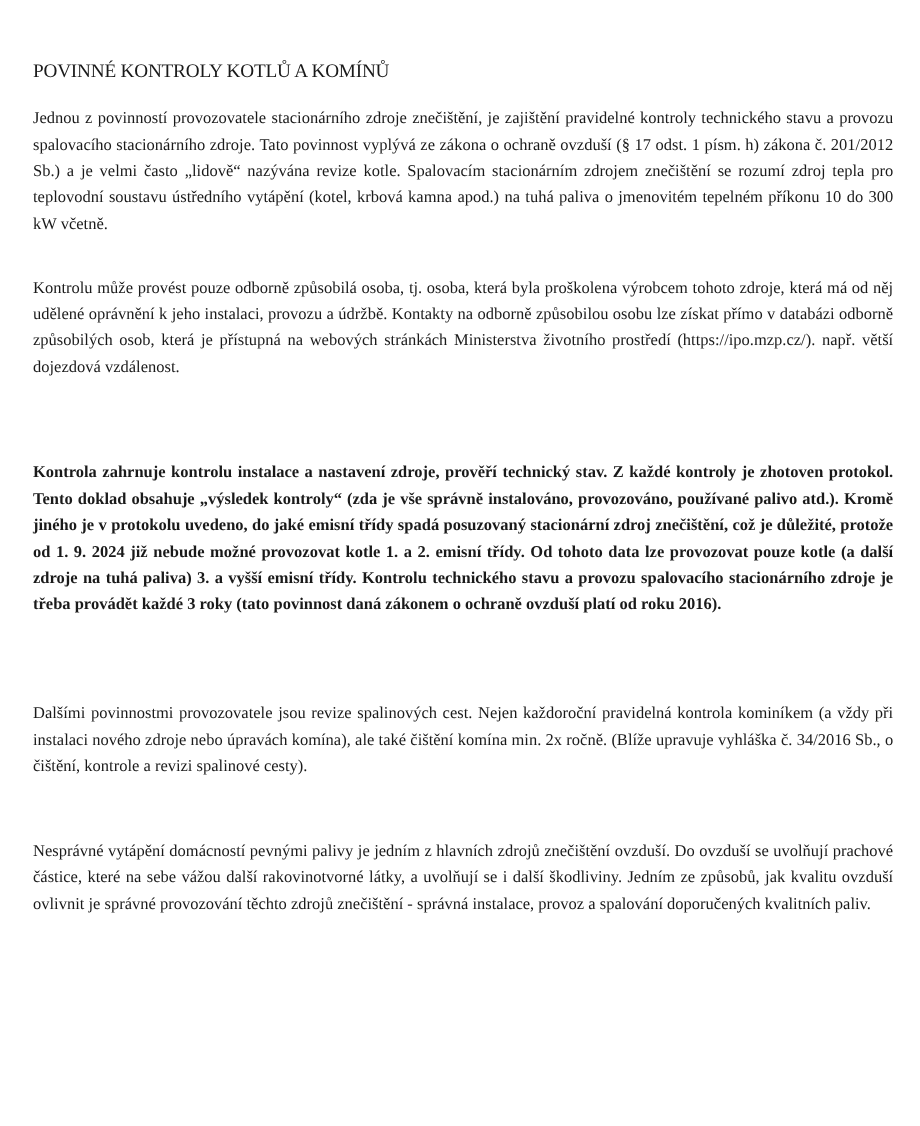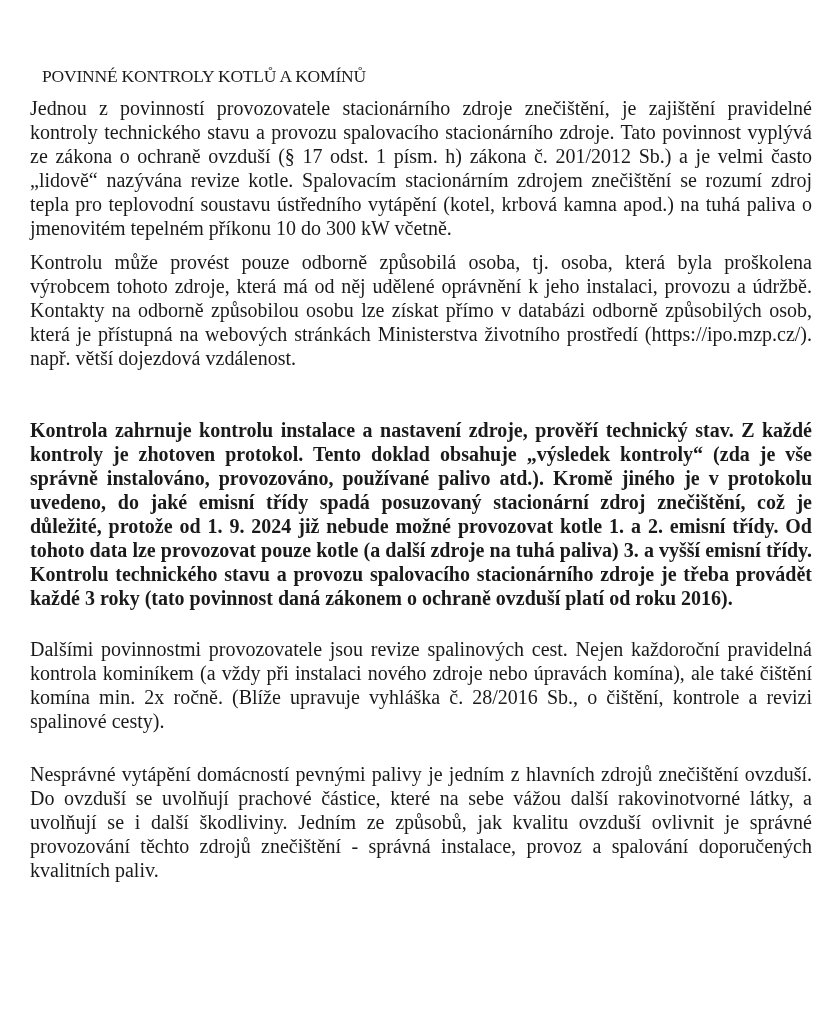--- a/index.html
+++ b/index.html
@@ -20,42 +20,42 @@
     left: 30px;
     top: 0;
     width: 782px;
   }
   .doc-title {
     position: absolute;
     top: 54px;
     left: 0;
     font-size: 17.5px;
     letter-spacing: -0.2px;
-    margin: 12px;
+    margin: 0;
     font-weight: normal;
     white-space: nowrap;
   }
   .para {
     position: absolute;
     left: 0;
     width: 782px;
     margin: 0;
-    font-size: 20px;
+    font-size: 15px;
     line-height: 24px;
     text-align: justify;
   }
   #p1 { top: 96px; }
   #p2 { top: 250px; }
   #p3 { top: 418px; font-weight: bold; }
   #p4 { top: 637px; }
   #p5 { top: 762px; }
 </style>
 </head>
 <body>
 
 <div class="page">
   <h1 class="doc-title">POVINNÉ KONTROLY KOTLŮ A KOMÍNŮ</h1>
   <p class="para" id="p1">Jednou z povinností provozovatele stacionárního zdroje znečištění, je zajištění pravidelné kontroly technického stavu a provozu spalovacího stacionárního zdroje. Tato povinnost vyplývá ze zákona o ochraně ovzduší (§ 17 odst. 1 písm. h) zákona č. 201/2012 Sb.) a je velmi často „lidově“ nazývána revize kotle. Spalovacím stacionárním zdrojem znečištění se rozumí zdroj tepla pro teplovodní soustavu ústředního vytápění (kotel, krbová kamna apod.) na tuhá paliva o jmenovitém tepelném příkonu 10 do 300 kW včetně.</p>
   <p class="para" id="p2">Kontrolu může provést pouze odborně způsobilá osoba, tj. osoba, která byla proškolena výrobcem tohoto zdroje, která má od něj udělené oprávnění k jeho instalaci, provozu a údržbě. Kontakty na odborně způsobilou osobu lze získat přímo v databázi odborně způsobilých osob, která je přístupná na webových stránkách Ministerstva životního prostředí (https://ipo.mzp.cz/). např. větší dojezdová vzdálenost.</p>
   <p class="para" id="p3">Kontrola zahrnuje kontrolu instalace a nastavení zdroje, prověří technický stav. Z každé kontroly je zhotoven protokol. Tento doklad obsahuje „výsledek kontroly“ (zda je vše správně instalováno, provozováno, používané palivo atd.). Kromě jiného je v protokolu uvedeno, do jaké emisní třídy spadá posuzovaný stacionární zdroj znečištění, což je důležité, protože od 1. 9. 2024 již nebude možné provozovat kotle 1. a 2. emisní třídy. Od tohoto data lze provozovat pouze kotle (a další zdroje na tuhá paliva) 3. a vyšší emisní třídy. Kontrolu technického stavu a provozu spalovacího stacionárního zdroje je třeba provádět každé 3 roky (tato povinnost daná zákonem o ochraně ovzduší platí od roku 2016).</p>
-  <p class="para" id="p4">Dalšími povinnostmi provozovatele jsou revize spalinových cest. Nejen každoroční pravidelná kontrola kominíkem (a vždy při instalaci nového zdroje nebo úpravách komína), ale také čištění komína min. 2x ročně. (Blíže upravuje vyhláška č. 28/2016 Sb., o čištění, kontrole a revizi spalinové cesty).</p>
+  <p class="para" id="p4">Dalšími povinnostmi provozovatele jsou revize spalinových cest. Nejen každoroční pravidelná kontrola kominíkem (a vždy při instalaci nového zdroje nebo úpravách komína), ale také čištění komína min. 2x ročně. (Blíže upravuje vyhláška č. 34/2016 Sb., o čištění, kontrole a revizi spalinové cesty).</p>
   <p class="para" id="p5">Nesprávné vytápění domácností pevnými palivy je jedním z hlavních zdrojů znečištění ovzduší. Do ovzduší se uvolňují prachové částice, které na sebe vážou další rakovinotvorné látky, a uvolňují se i další škodliviny. Jedním ze způsobů, jak kvalitu ovzduší ovlivnit je správné provozování těchto zdrojů znečištění - správná instalace, provoz a spalování doporučených kvalitních paliv.</p>
 </div>
 
 </body></html>

